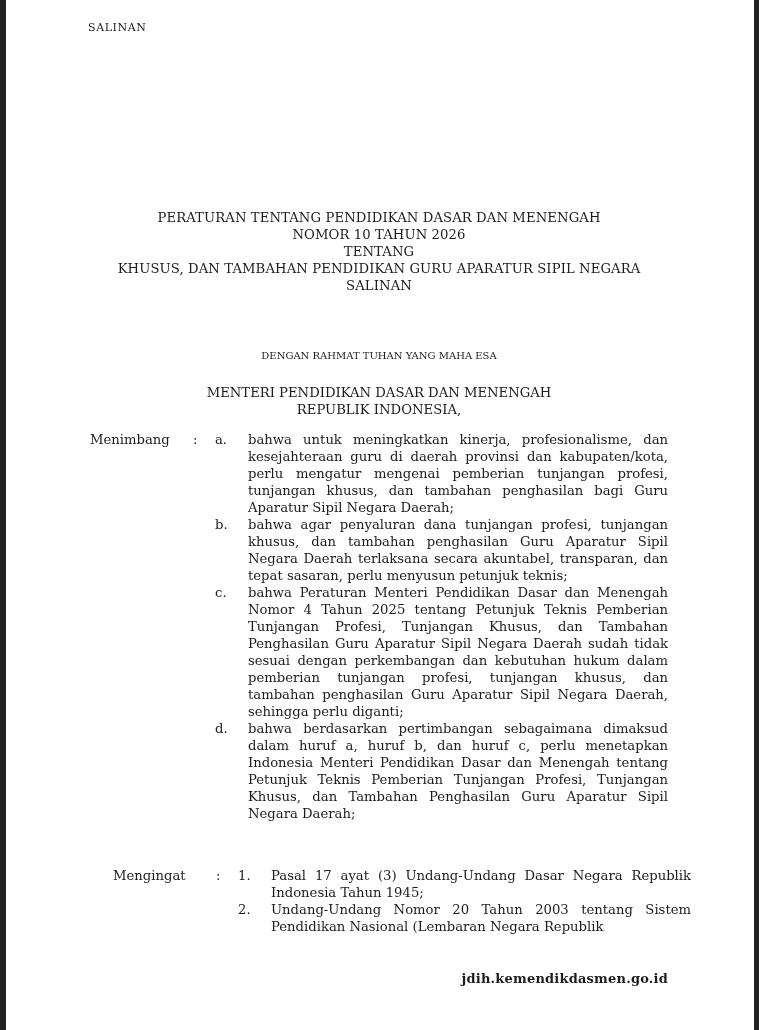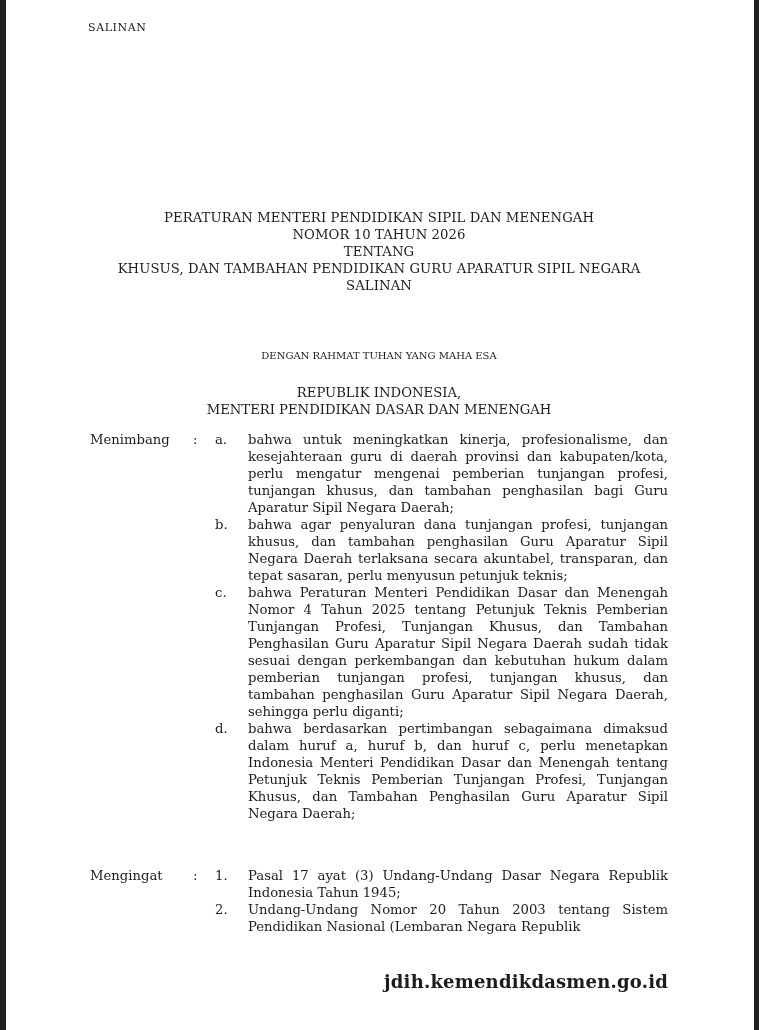--- a/index.html
+++ b/index.html
@@ -33,55 +33,55 @@
     position: absolute; top: 384px; left: 90px; width: 578px;
     text-align: center; font-size: 13.2px; line-height: 17px;
   }
 
   .section {
     position: absolute; left: 90px; width: 578px;
     font-size: 13.2px; line-height: 17px;
     display: flex; align-items: flex-start;
   }
   .section-menimbang { top: 431px; }
-  .section-mengingat { top: 867px; }
+  .section-mengingat { top: 867px; margin-left: 23px; }
   .sec-label { width: 103px; flex: none; }
   .sec-colon { width: 22px; flex: none; }
   .sec-items { flex: 1; }
   .item { display: flex; align-items: flex-start; }
   .item-marker { width: 33px; flex: none; }
   .item-text { flex: 1; text-align: justify; }
 
   .footer {
     position: absolute; top: 971px; left: 90px; width: 578px;
-    text-align: right; font-weight: bold; font-size: 18px;
+    text-align: right; font-weight: bold; font-size: 13px;
     letter-spacing: 0.2px;
   }
 </style>
 </head>
 <body>
 
 <div class="edge edge-left"></div>
 <div class="edge edge-right"></div>
 
 <div class="stamp">SALINAN</div>
 
 <div class="title-block">
-  <div>PERATURAN MENTERI PENDIDIKAN SIPIL DAN MENENGAH</div>
+  <div>PERATURAN TENTANG PENDIDIKAN DASAR DAN MENENGAH</div>
   <div>NOMOR 10 TAHUN 2026</div>
   <div>TENTANG</div>
   <div>KHUSUS, DAN TAMBAHAN PENDIDIKAN GURU APARATUR SIPIL NEGARA</div>
   <div>SALINAN</div>
 </div>
 
 <div class="motto-block">DENGAN RAHMAT TUHAN YANG MAHA ESA</div>
 
 <div class="authority-block">
+  <div>MENTERI PENDIDIKAN DASAR DAN MENENGAH</div>
   <div>REPUBLIK INDONESIA,</div>
-  <div>MENTERI PENDIDIKAN DASAR DAN MENENGAH</div>
 </div>
 
 <div class="section section-menimbang">
   <div class="sec-label">Menimbang</div>
   <div class="sec-colon">:</div>
   <div class="sec-items">
     <div class="item">
       <div class="item-marker">a.</div>
       <div class="item-text">bahwa untuk meningkatkan kinerja, profesionalisme, dan kesejahteraan guru di daerah provinsi dan kabupaten/kota, perlu mengatur mengenai pemberian tunjangan profesi, tunjangan khusus, dan tambahan penghasilan bagi Guru Aparatur Sipil Negara Daerah;</div>
     </div>

